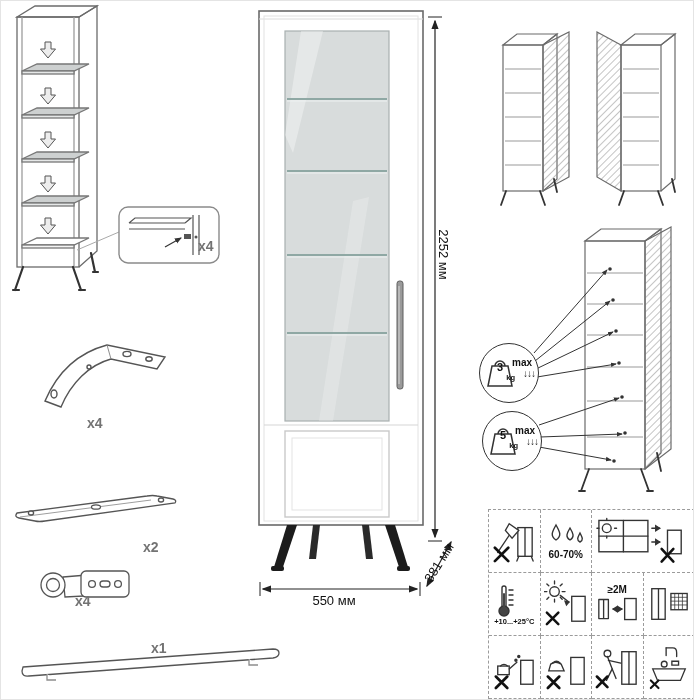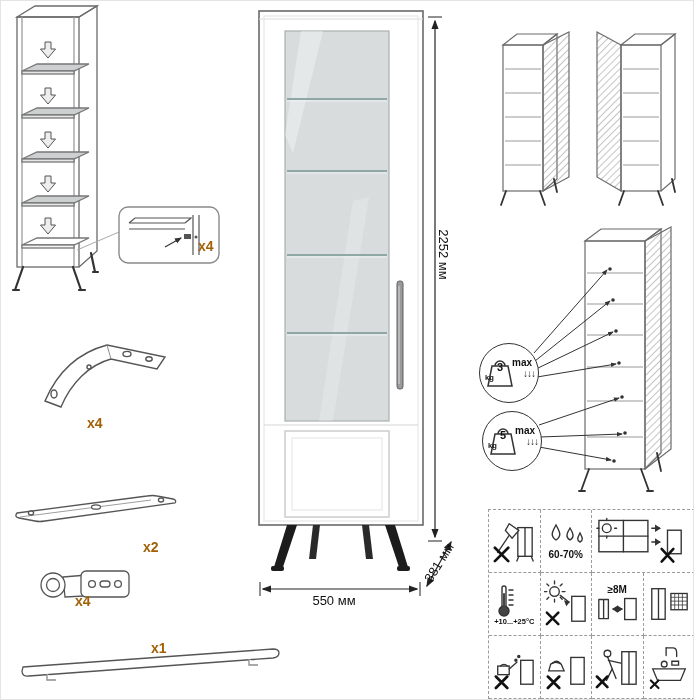--- a/index.html
+++ b/index.html
@@ -2,29 +2,29 @@
 <html><head>
 <meta charset="utf-8">
 <style>
   html,body{margin:0;padding:0;background:#fff;}
   .page{
     position:relative;width:694px;height:700px;background:#ffffff;overflow:hidden;
     font-family:"Liberation Sans","DejaVu Sans",sans-serif;color:#111;
     border:1px solid #e4e4e4;box-sizing:border-box;
   }
   .abs{position:absolute;left:0;top:0;}
-  .part-label{position:absolute;font-size:14px;font-weight:600;color:#a16207;}
+  .part-label{position:absolute;font-size:14px;font-weight:600;color:#737373;}
   .dim-label{position:absolute;font-size:13px;color:#111;text-align:center;white-space:nowrap;}
   .dim-h{left:403px;top:246px;width:78px;transform:rotate(90deg);}
   .dim-w{left:294px;top:592px;width:78px;}
   .dim-d{left:404px;top:554px;width:68px;transform:rotate(-58deg);}
   .load-circle{position:absolute;width:58px;height:58px;border:1.6px solid #333;border-radius:50%;background:#fff;}
   .weight-icon{position:absolute;left:5px;top:10px;}
   .load-num{position:absolute;left:5px;top:17px;width:30px;text-align:center;font-size:11px;font-weight:700;}
-  .load-unit{position:absolute;left:5px;top:29px;width:30px;text-align:left;font-size:7.5px;font-weight:700;}
+  .load-unit{position:absolute;left:5px;top:29px;width:30px;text-align:right;font-size:7.5px;font-weight:700;}
   .load-max{position:absolute;right:6px;top:13px;font-size:10px;font-weight:700;}
   .load-arrows{position:absolute;right:3px;top:24px;font-size:10px;letter-spacing:-1px;color:#222;}
   .care-grid{
     position:absolute;left:487px;top:508px;width:206px;
     display:grid;grid-template-columns:repeat(4,1fr);grid-auto-rows:63px;
     border-left:1px dashed #9b9b9b;border-top:1px dashed #9b9b9b;background:#fff;
   }
   .care-cell{
     border-right:1px dashed #9b9b9b;border-bottom:1px dashed #9b9b9b;
     display:flex;flex-direction:column;align-items:center;justify-content:center;gap:1px;
@@ -336,21 +336,21 @@
           <path d="M11,3 v-3 M11,19 v3 M3,11 h-3 M19,11 h3 M5,5 l-2,-2 M17,17 l2,2 M17,5 l2,-2 M5,17 l-2,2"></path>
           <line x1="17" y1="15" x2="26" y2="22"></line>
             <path d="M26,22 l-4,-1 l1.5,4 z" fill="#333"></path>
           <rect x="29" y="16" width="14" height="26"></rect>
           <path d="M3,33 L15,45 M15,33 L3,45" stroke="#111" stroke-width="2.6"></path>
         </g>
       </svg>
     </div>
 
     <div class="care-cell">
-      <div class="care-text">≥8M</div>
+      <div class="care-text">≥2M</div>
       <svg width="44" height="28" viewBox="0 0 46 28">
         <g fill="none" stroke="#333" stroke-width="1.4" stroke-linecap="round">
           <path d="M4,3 v20 M9,3 v20 M14,3 v20 M4,3 h10 M4,23 h10"></path>
           <line x1="19" y1="13" x2="28" y2="13"></line>
           <path d="M19,13 l4,-2.5 v5 z M28,13 l-4,-2.5 v5 z" fill="#333"></path>
           <rect x="31" y="2" width="12" height="22"></rect>
         </g>
       </svg>
     </div>
 

